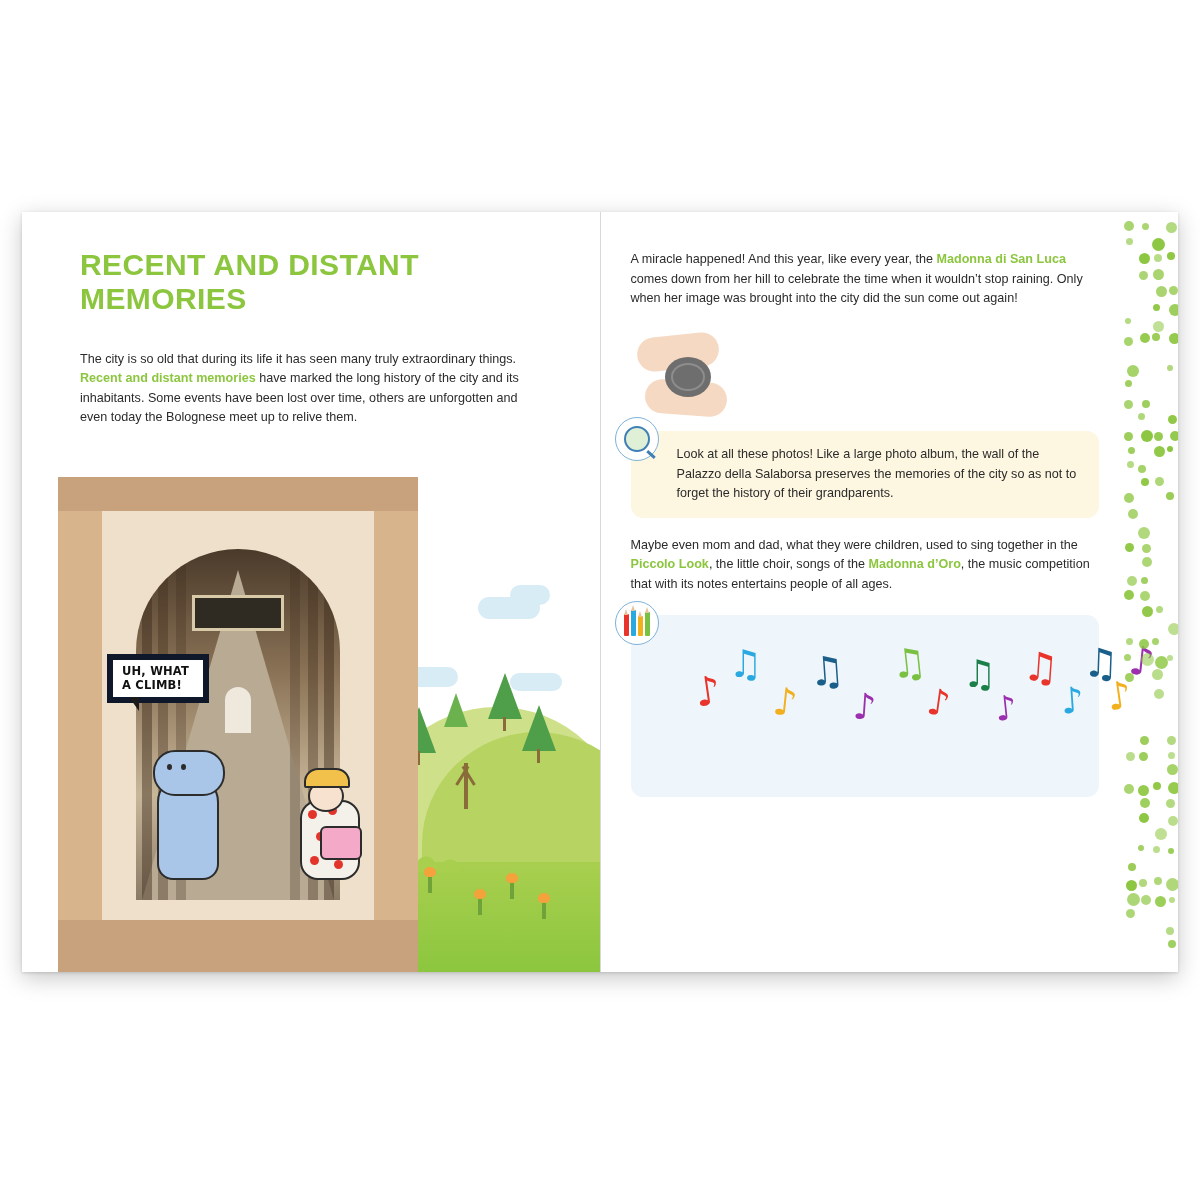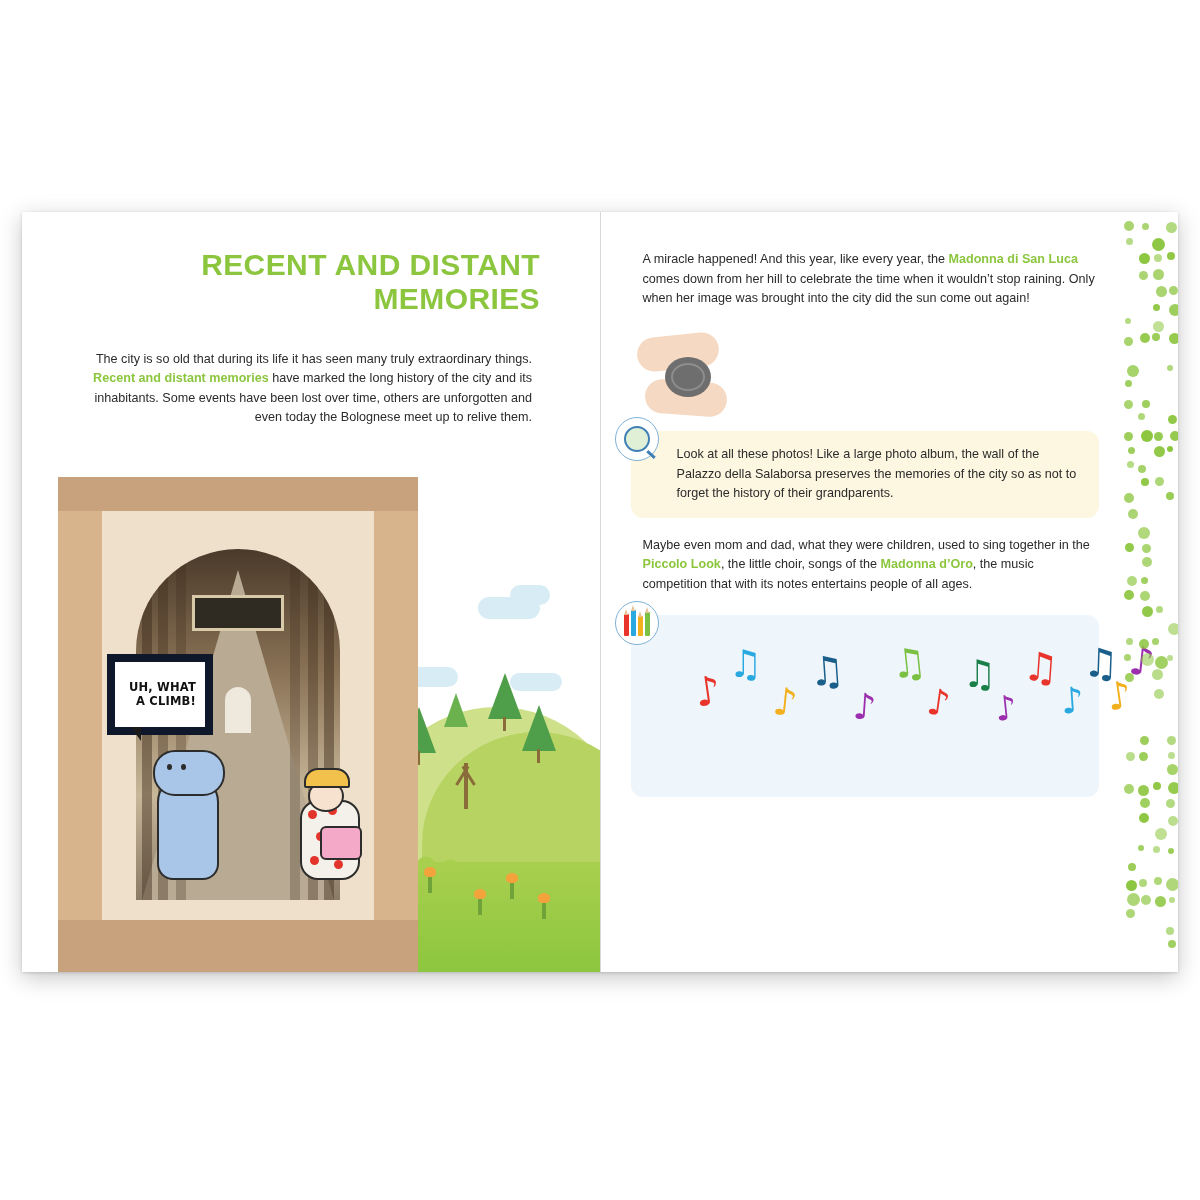--- a/index.html
+++ b/index.html
@@ -8,21 +8,21 @@
   .stage{position:relative;width:1200px;height:1200px;background:#ffffff;}
 
   
   .spread{
     position:absolute;left:22px;top:212px;width:1156px;height:760px;
     background:#ffffff;
     box-shadow:0 6px 22px rgba(0,0,0,.22), 0 1px 3px rgba(0,0,0,.15);
     display:flex;
   }
   .page{position:relative;height:100%;overflow:hidden;background:#fff;}
-  .page-left{width:578px;text-align:right;}
+  .page-left{width:578px;}
   .page-right{width:578px;border-left:1px solid #d8d8d8;}
 
   
   .title{
     position:absolute;left:58px;top:36px;width:460px;
     color:#8cc63f;font-weight:bold;font-size:30px;line-height:1.12;
     letter-spacing:.4px;
   }
   .intro{
     position:absolute;left:58px;top:125px;width:452px;
@@ -69,23 +69,23 @@
     border-radius:102px 102px 0 0;overflow:hidden;
   }
   .floor{position:absolute;left:50%;bottom:0;transform:translateX(-50%);
     width:0;height:0;border-left:96px solid transparent;border-right:96px solid transparent;border-bottom:330px solid #b8aa93;}
   .vanish{position:absolute;left:50%;top:46%;transform:translate(-50%,-50%);width:26px;height:46px;background:#efe9dd;border-radius:13px 13px 0 0;}
   .colstripe{position:absolute;top:0;bottom:0;width:10px;background:rgba(60,42,26,.45);}
   .plaque{position:absolute;left:50%;top:46px;transform:translateX(-50%);width:86px;height:30px;background:#2f2a22;border:3px solid #d8c9a8;}
 
   
   .bubble{
-    position:absolute;background:#ffffff;border:8px solid #0f172a;
+    position:absolute;background:#ffffff;border:6px solid #0f172a;
     font-family:"DejaVu Sans",sans-serif;font-weight:bold;font-size:11.5px;line-height:1.18;
-    color:#111;padding:19px 9px;text-transform:uppercase;letter-spacing:.2px;
+    color:#111;padding:5px 9px;text-transform:uppercase;letter-spacing:.2px;
   }
   .bubble:after{content:"";position:absolute;width:0;height:0;}
   .bubble-uh{left:85px;top:442px;width:72px;}
   .bubble-uh:after{left:16px;bottom:-14px;border-left:10px solid transparent;border-right:0 solid transparent;border-top:14px solid #1b1b1b;}
   .bubble-view{left:345px;top:550px;width:92px;}
   .bubble-view:after{left:-14px;top:30px;border-top:9px solid transparent;border-bottom:9px solid transparent;border-right:16px solid #1b1b1b;}
 
   
   .hippo{position:absolute;left:131px;top:538px;width:70px;height:128px;}
   .hippo .body{position:absolute;left:4px;top:26px;width:58px;height:100px;background:#a9c6e8;border:2px solid #2c2c2c;border-radius:26px 26px 16px 16px;}
@@ -93,21 +93,21 @@
   .hippo .nostril{position:absolute;top:12px;width:5px;height:6px;background:#2c2c2c;border-radius:50%;}
   .clown{position:absolute;left:272px;top:560px;width:68px;height:108px;}
   .clown .cbody{position:absolute;left:6px;top:30px;width:56px;height:76px;background:#f4f1ea;border:2px solid #2c2c2c;border-radius:18px;}
   .clown .dot{position:absolute;width:9px;height:9px;border-radius:50%;background:#e2342b;}
   .clown .chead{position:absolute;left:14px;top:10px;width:32px;height:28px;background:#f7e2d0;border:2px solid #2c2c2c;border-radius:50%;}
   .clown .hat{position:absolute;left:10px;top:-2px;width:42px;height:16px;background:#f2c14b;border:2px solid #2c2c2c;border-radius:14px 14px 2px 2px;}
   .clown .bag{position:absolute;left:26px;top:56px;width:38px;height:30px;background:#f4a9c8;border:2px solid #2c2c2c;border-radius:6px;}
 
   
   .rp{position:absolute;left:30px;top:38px;width:468px;}
-  .para{font-size:12.6px;line-height:1.56;color:#2b2b2b;margin:0 0 14px 12px;}
+  .para{font-size:12.6px;line-height:1.56;color:#2b2b2b;margin:0 0 14px 0;}
   .para .g{color:#8cc63f;font-weight:bold;}
 
   .block{position:relative;border-radius:12px;margin:0 0 14px 0;}
   .block .txt{font-size:12.6px;line-height:1.56;color:#2b2b2b;}
 
   .b-hands{display:flex;gap:14px;align-items:flex-start;padding:6px 0 2px 0;}
   .hands-ico{flex:0 0 108px;height:86px;position:relative;}
   .hand{position:absolute;width:82px;height:34px;background:#f6d9c2;border-radius:18px;}
   .hand.top{left:6px;top:6px;transform:rotate(-6deg);}
   .hand.bot{left:14px;top:52px;transform:rotate(4deg);}

